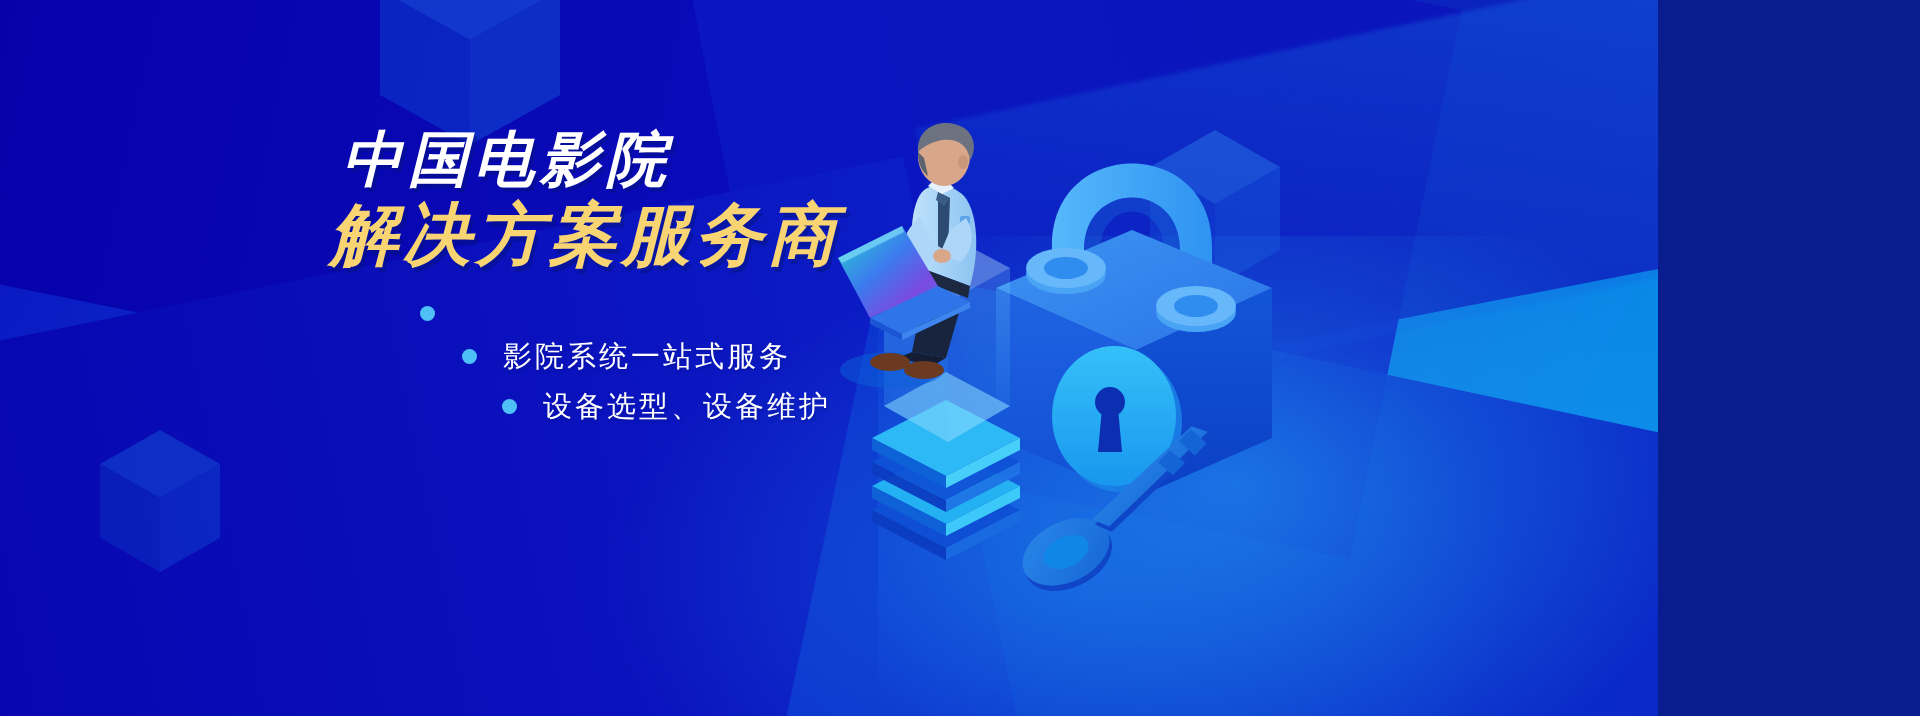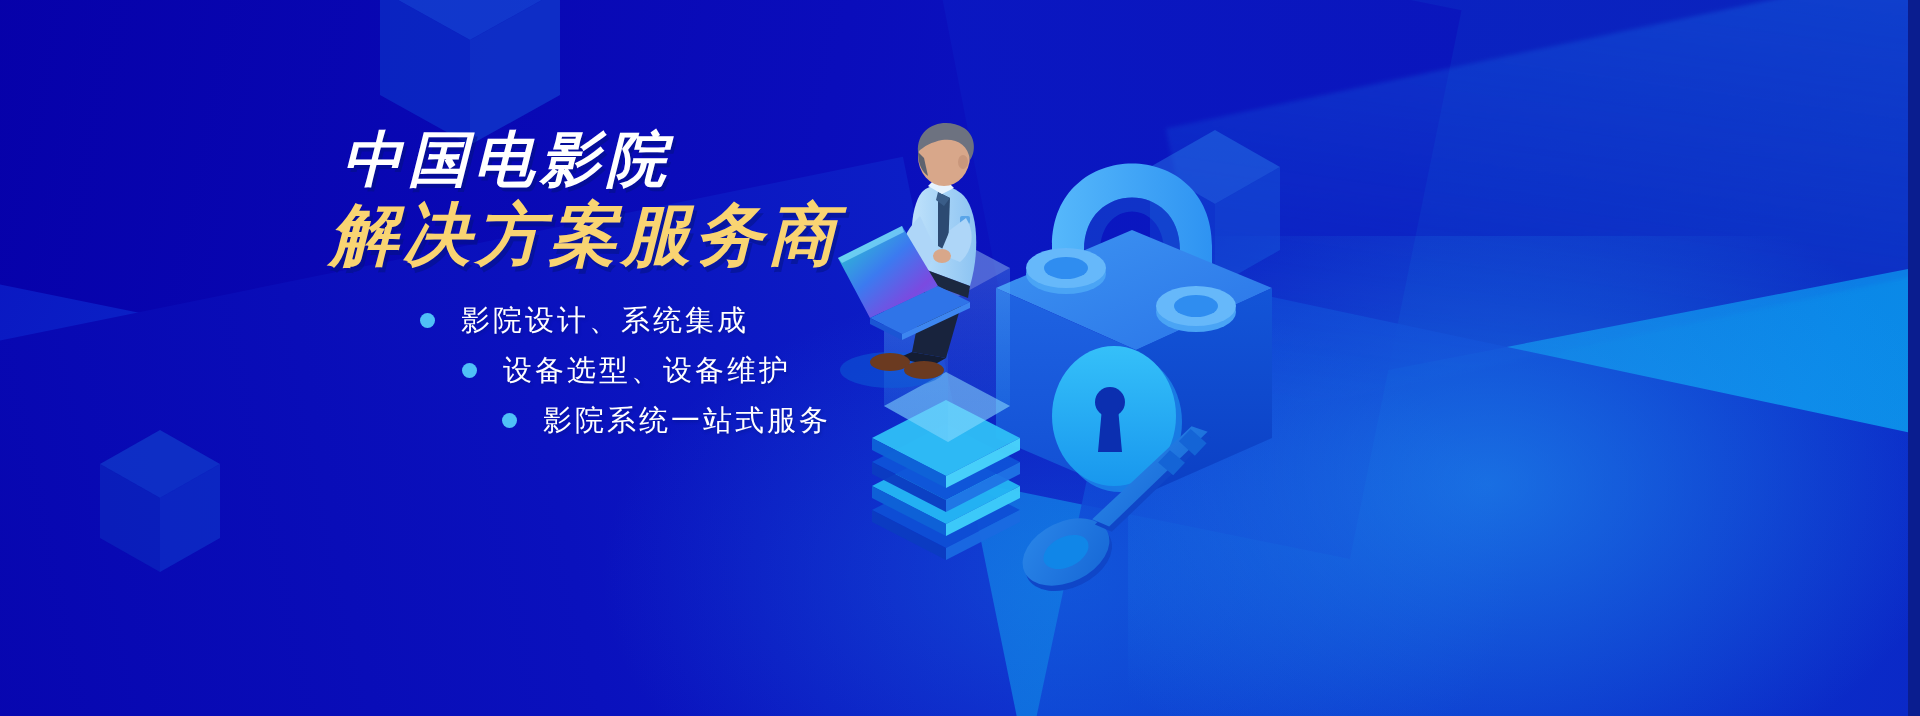--- a/index.html
+++ b/index.html
@@ -1,18 +1,18 @@
 <!DOCTYPE html>
 <html><head>
 <meta charset="utf-8">
 <style>
   html,body{margin:0;padding:0;background:#0a1d8f;}
   *{box-sizing:border-box;}
   #banner{
-    position:relative;width:1908px;height:716px;overflow:hidden;
+    position:relative;width:1658px;height:716px;overflow:hidden;
     font-family:"Liberation Sans","DejaVu Sans",sans-serif;
     background:linear-gradient(118deg,#0a12c0 0%,#0b29c9 22%,#0f56d8 48%,#0b72dd 70%,#0a88e8 88%,#0c8fe6 100%);
   }
   
   .bg-layer{position:absolute;inset:0;overflow:hidden;}
   .diag-top{
     position:absolute;left:-120px;top:-300px;width:1500px;height:560px;
     background:linear-gradient(90deg,#0600a8 0%,#0a0dbb 60%,#0b1bc4 100%);
     transform:rotate(11.5deg);transform-origin:left bottom;
   }
@@ -110,29 +110,28 @@
       <polygon points="120,34 120,108 60,142 60,68" fill="#1148d2" opacity=".45"></polygon>
     </svg>
   </div>
 
   <div class="copy">
     <h1 class="title-cn">中国电影院</h1>
     <h2 class="title-gold">解决方案服务商</h2>
     <ul class="bullets">
       <li>
         <span class="dot"></span>
-        <span>影院设计、系统集成</span>
+      </li>
+      <li>
+        <span class="dot"></span>
+        <span>影院系统一站式服务</span>
       </li>
       <li>
         <span class="dot"></span>
         <span>设备选型、设备维护</span>
-      </li>
-      <li>
-        <span class="dot"></span>
-        <span>影院系统一站式服务</span>
       </li>
     </ul>
   </div>
 
   <div class="art">
     <svg viewBox="0 0 640 620">
       <defs>
         <linearGradient id="gBodyTop" x1="0" y1="0" x2="1" y2="1">
           <stop offset="0" stop-color="#3d94f2"></stop>
             <stop offset="1" stop-color="#2a74e8"></stop>

